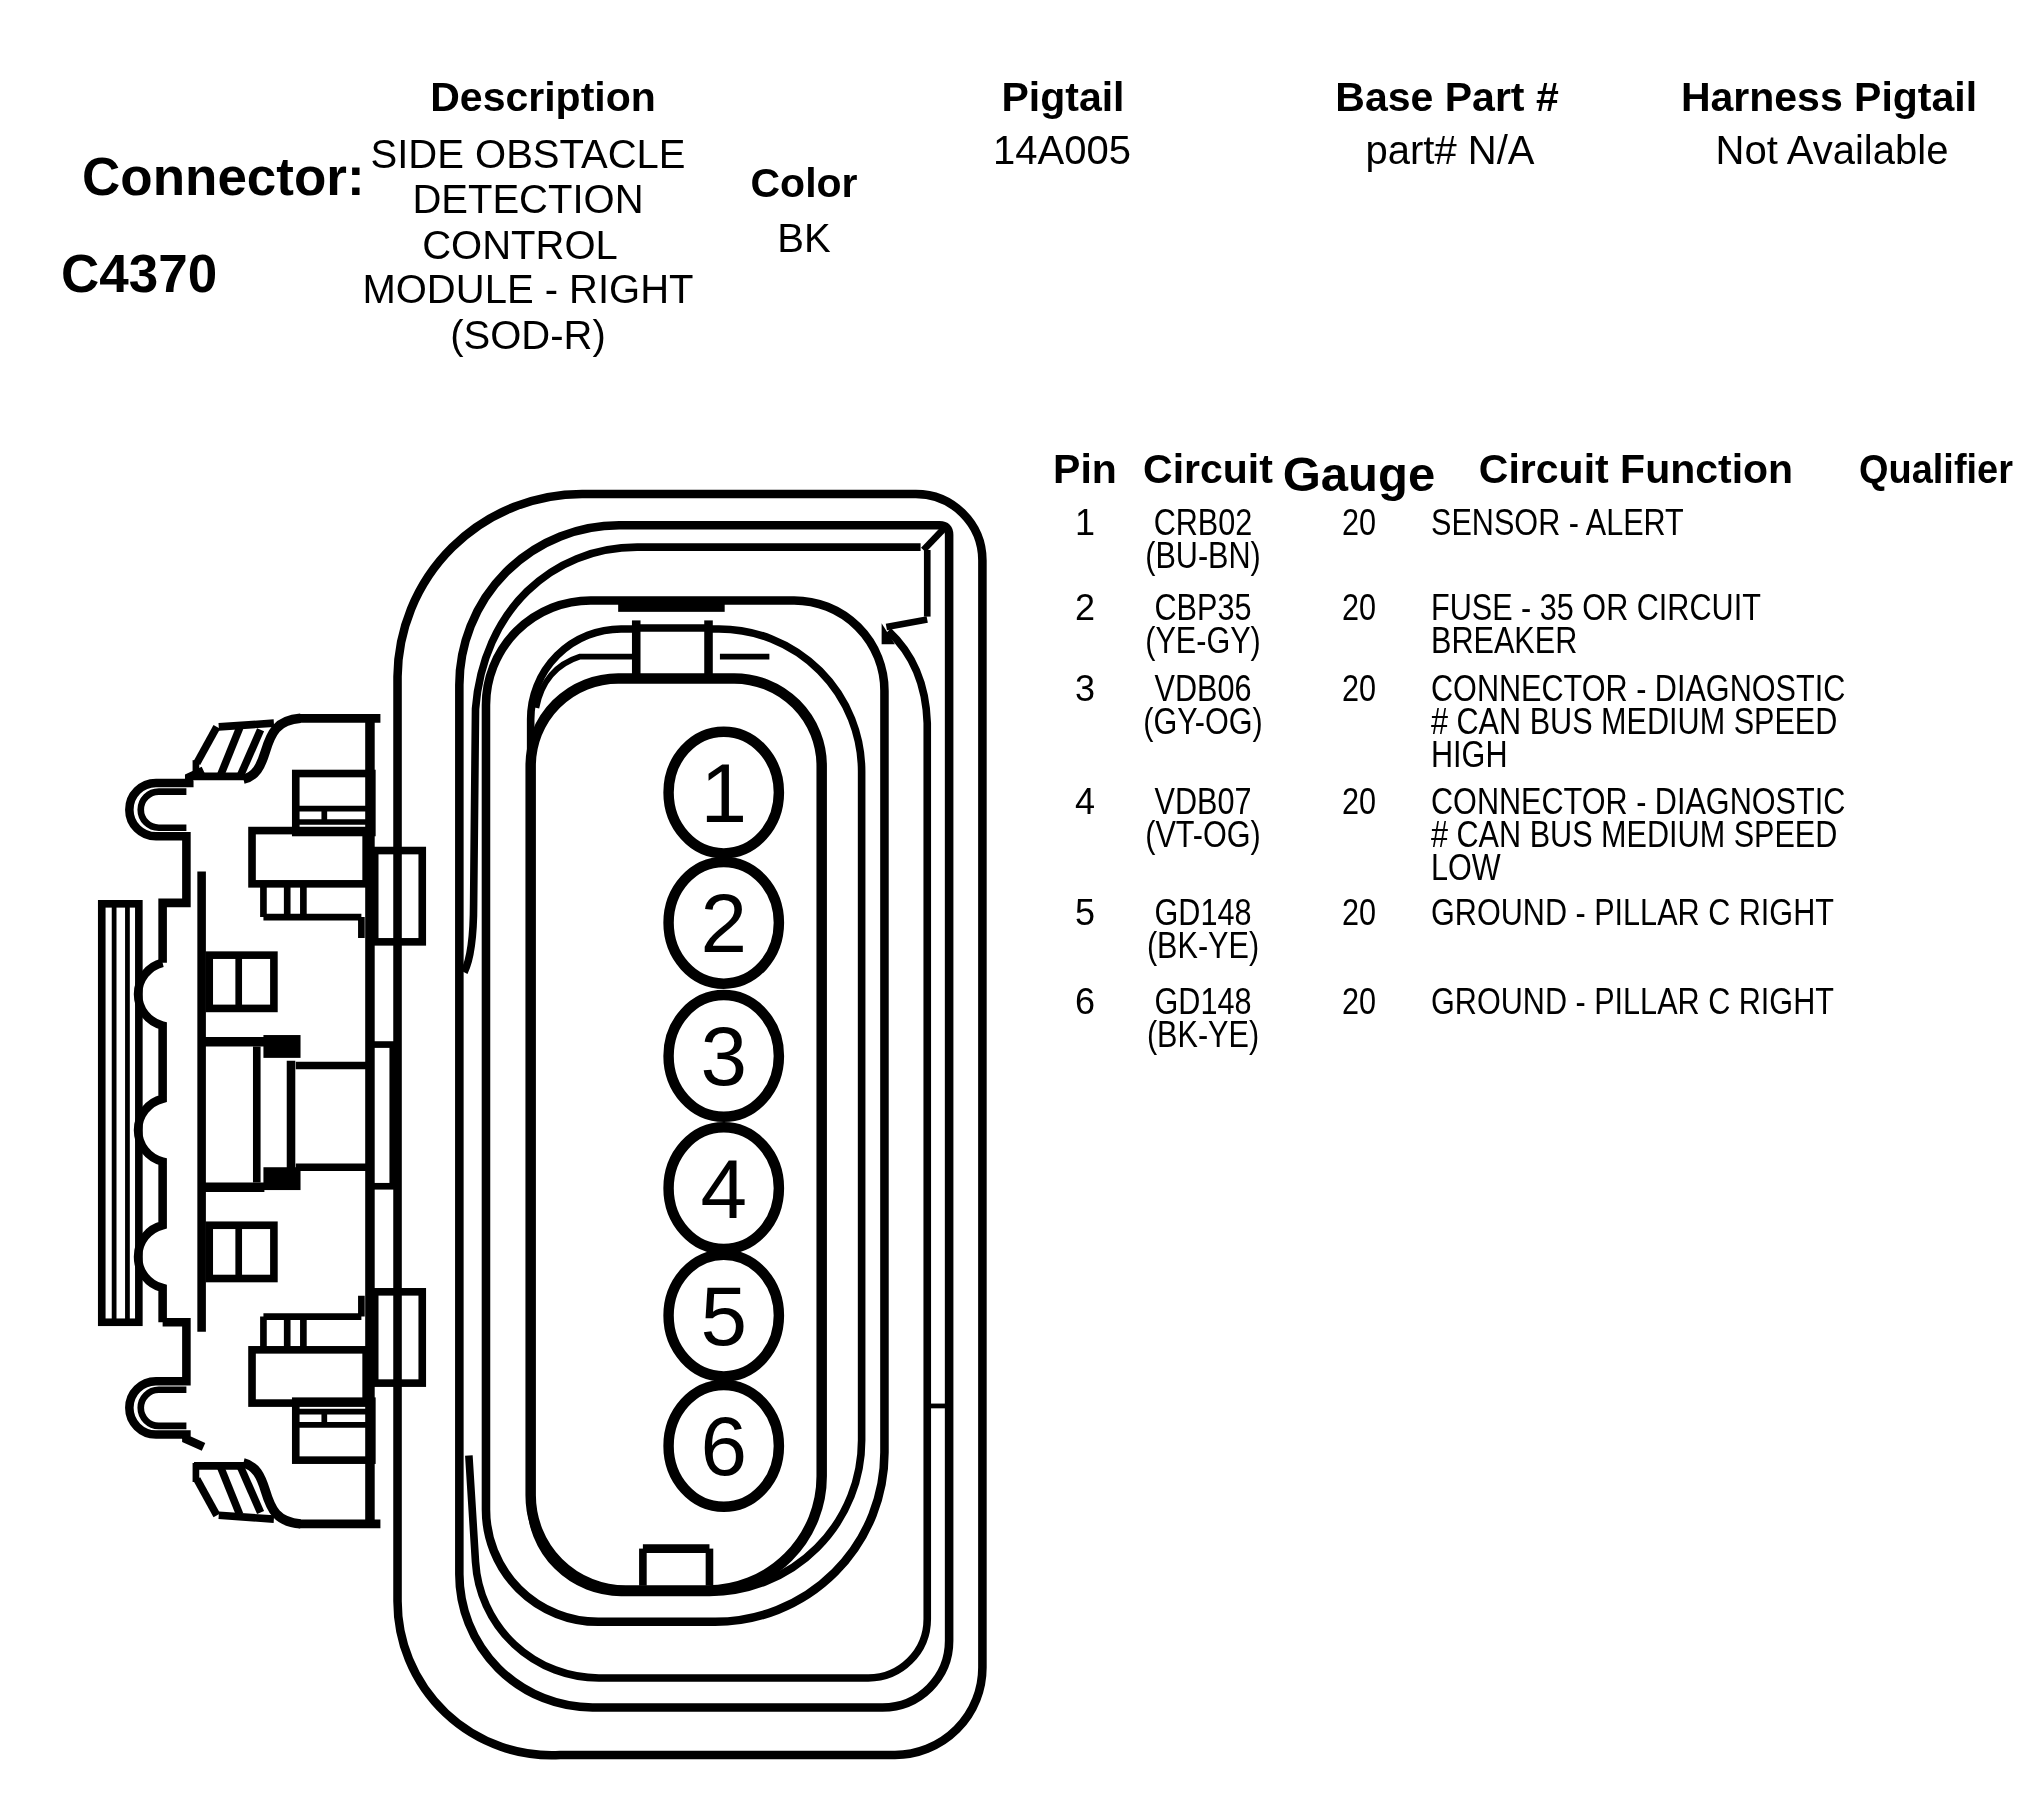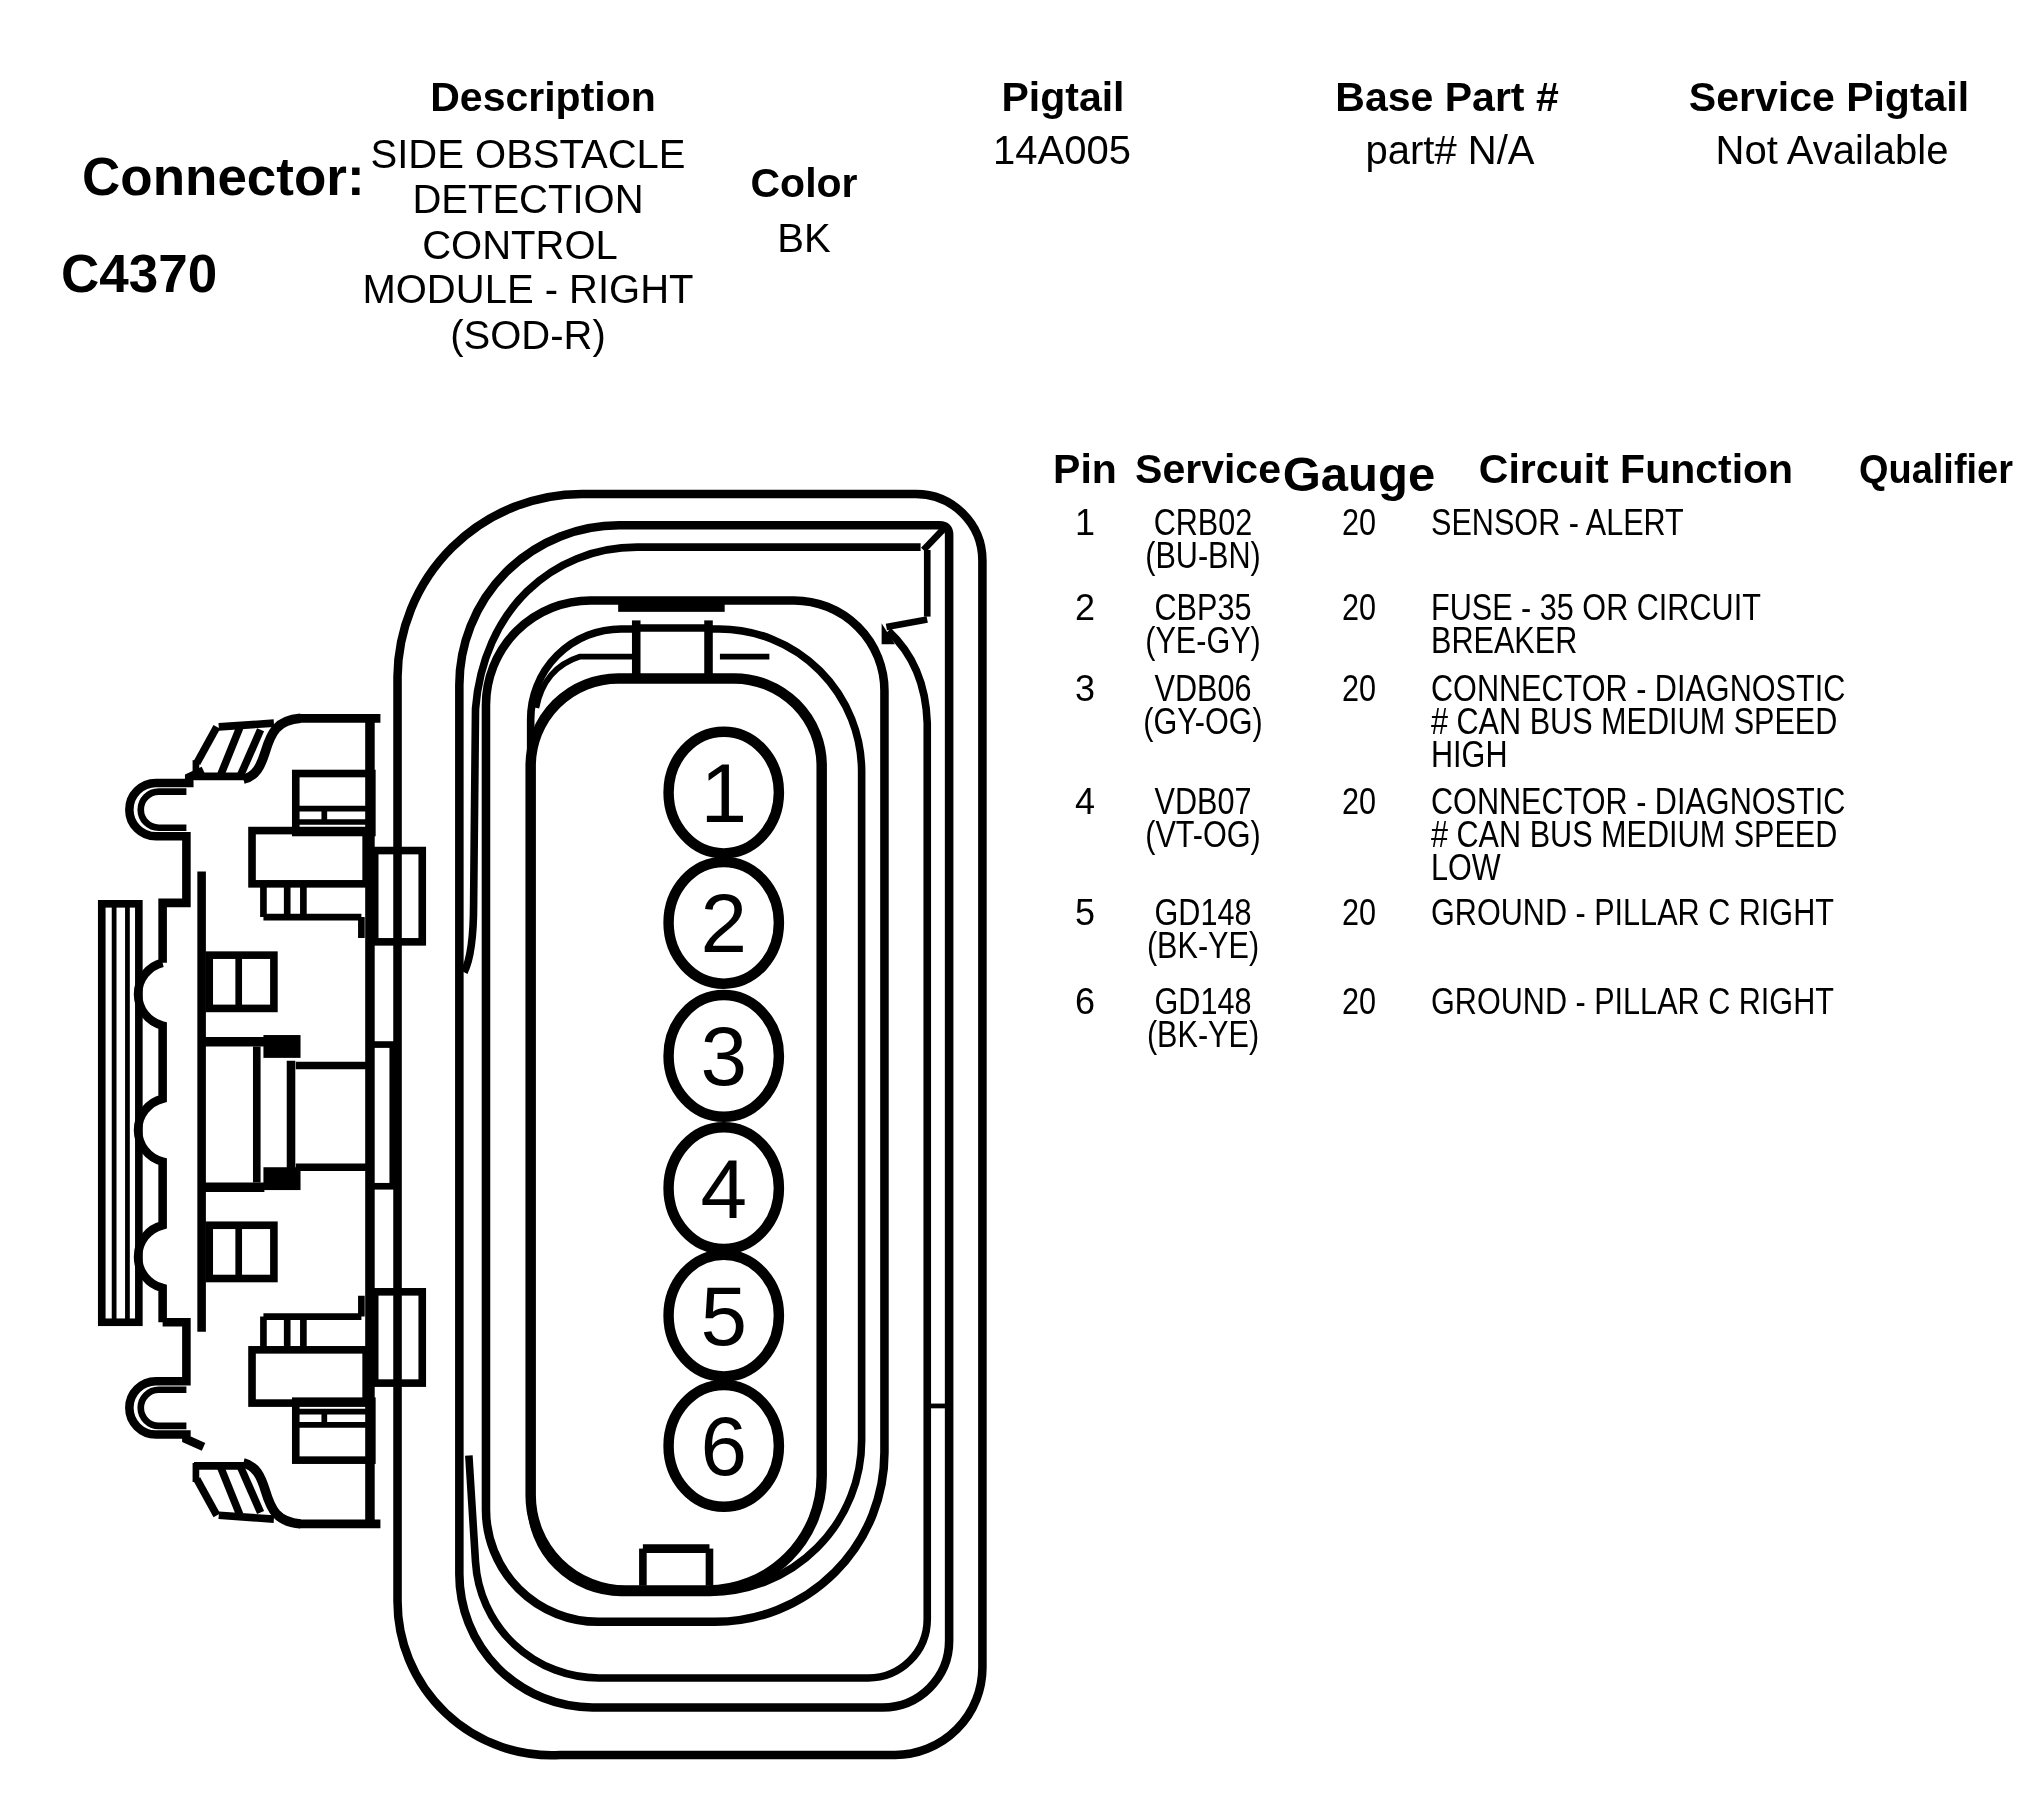--- a/index.html
+++ b/index.html
@@ -28,25 +28,25 @@
 
   <div class="t b c" style="left:804px;top:160px;font-size:41px;">Color</div>
   <div class="t c" style="left:804px;top:216px;font-size:40px;">BK</div>
 
   <div class="t b c" style="left:1063px;top:74px;font-size:41px;">Pigtail</div>
   <div class="t c" style="left:1062px;top:128px;font-size:40px;">14A005</div>
 
   <div class="t b c" style="left:1447px;top:74px;font-size:41px;text-align:right;">Base Part #</div>
   <div class="t c" style="left:1450px;top:128px;font-size:40px;">part# N/A</div>
 
-  <div class="t b c" style="left:1829px;top:74px;font-size:41px;">Service Pigtail</div>
+  <div class="t b c" style="left:1829px;top:74px;font-size:41px;">Harness Pigtail</div>
   <div class="t c" style="left:1832px;top:128px;font-size:40px;">Not Available</div>
 
   <div class="t b c" style="left:1085px;top:446px;font-size:41px;">Pin</div>
-  <div class="t b c" style="left:1208px;top:446px;font-size:41px;">Service</div>
+  <div class="t b c" style="left:1208px;top:446px;font-size:41px;">Circuit</div>
   <div class="t b c" style="left:1359px;top:446px;font-size:49px;">Gauge</div>
   <div class="t b c" style="left:1636px;top:446px;font-size:41px;">Circuit Function</div>
   <div class="t b" style="left:1936px;top:446px;font-size:41px;transform:translateX(-50%) scaleX(0.925);">Qualifier</div>
 
   <div class="t c r38" style="left:1085px;top:502px;">1</div>
   <div class="t cs r38" style="left:1203px;top:502px;">CRB02</div>
   <div class="t cs r38" style="left:1203px;top:535px;">(BU-BN)</div>
   <div class="t ls r38" style="left:1342px;top:502px;">20</div>
   <div class="t ls r38" style="left:1431px;top:502px;">SENSOR - ALERT</div>
 

